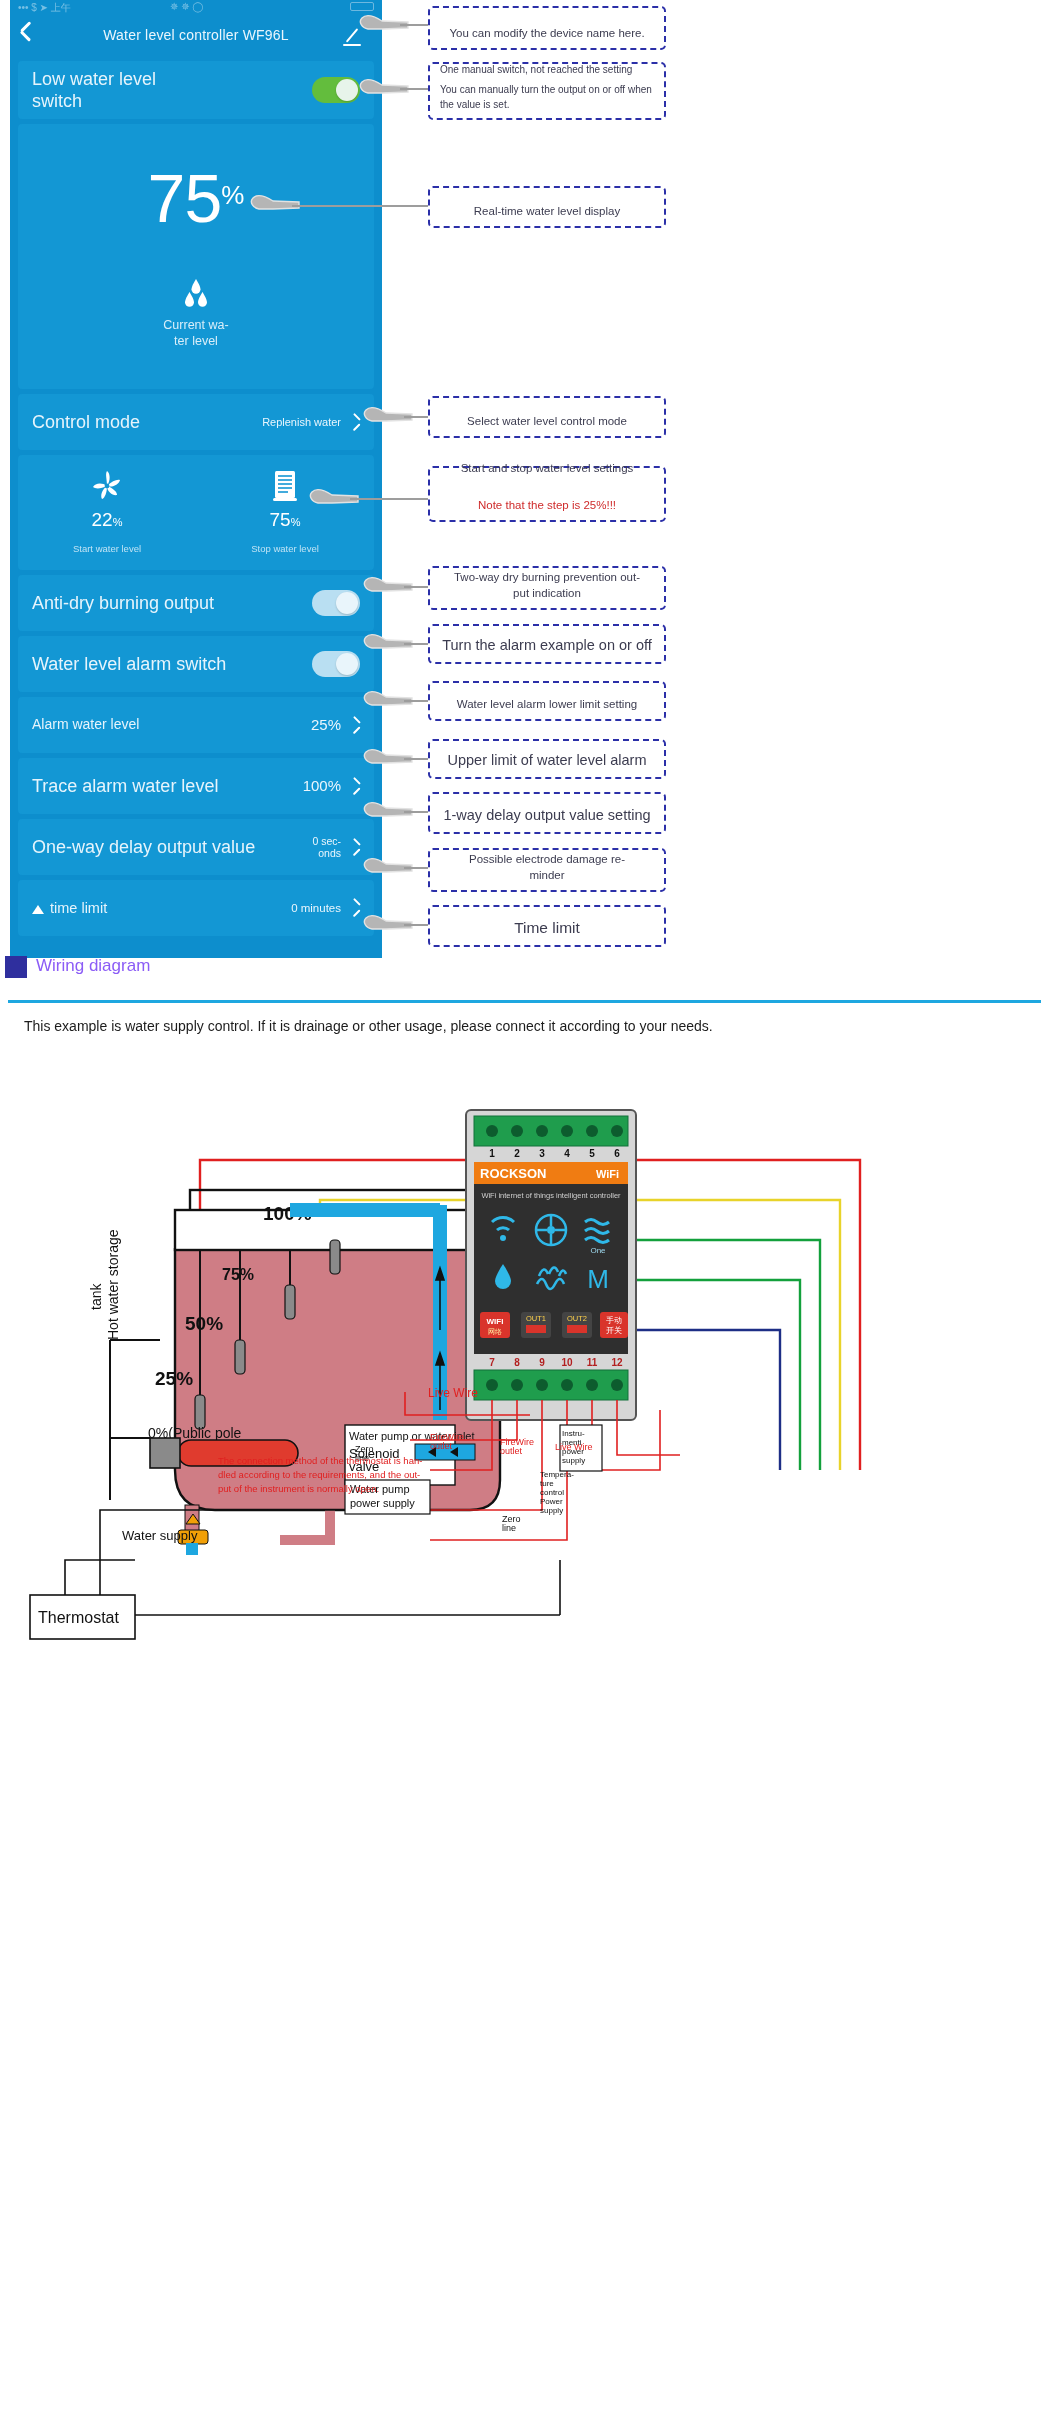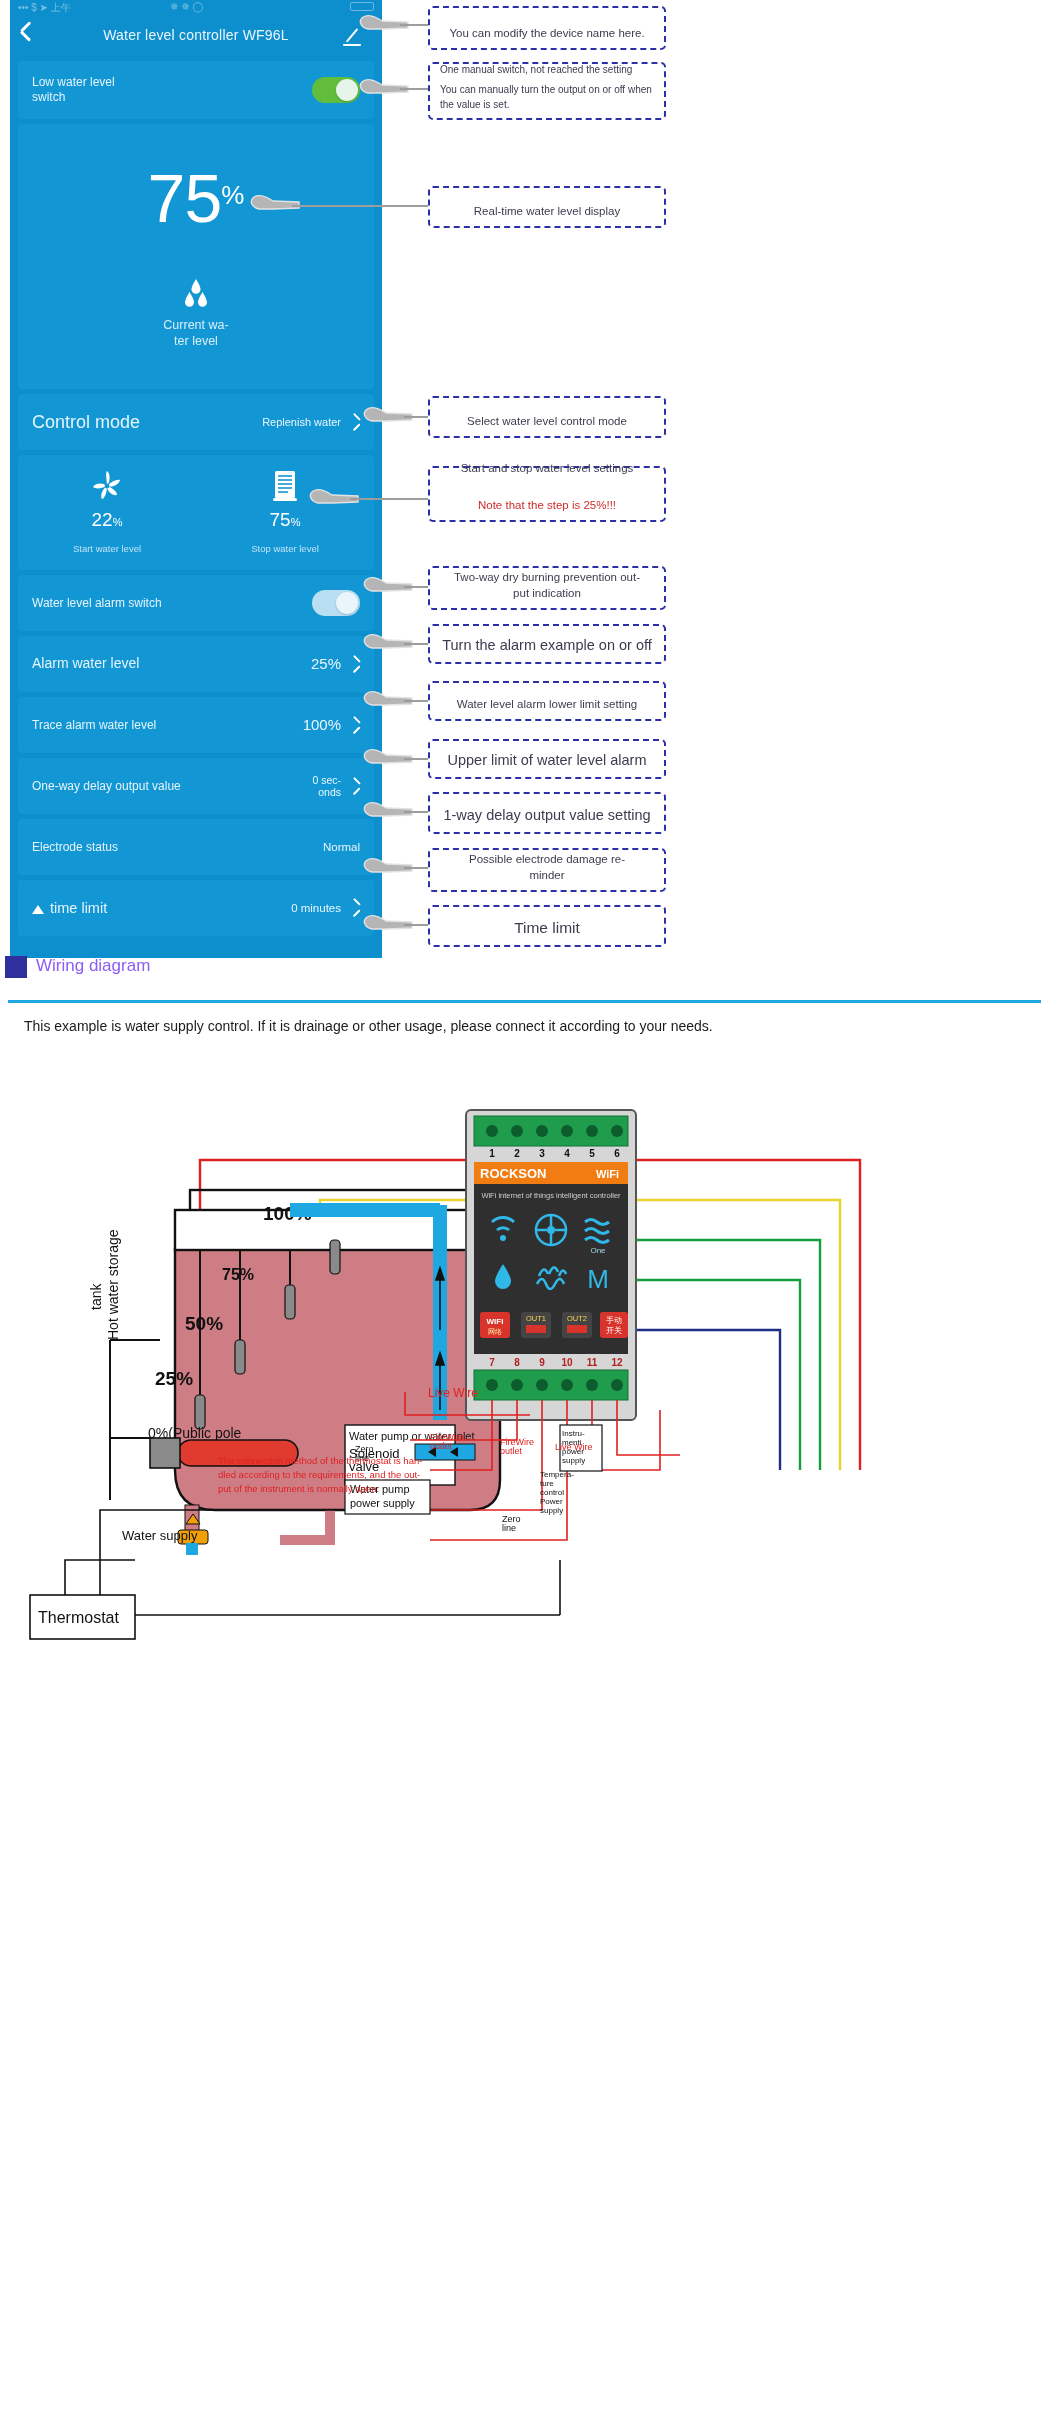--- a/index.html
+++ b/index.html
@@ -42,21 +42,21 @@
   .edit-ico { position:absolute; right:20px; top:14px; width:20px; height:18px;}
   .edit-ico .pen{ position:absolute; width:2.4px; height:17px; background:#fff;
      left:9px; top:-1px; transform:rotate(40deg); border-radius:1px;}
   .edit-ico .bar{ position:absolute; width:18px; height:2.2px; background:#fff;
      left:1px; bottom:0px; border-radius:1px;}
 
   .card {
     background:#1397d4; margin:5px 8px; border-radius:4px; position:relative;
   }
   .card.row { height:56px; display:flex; align-items:center; padding:0 14px; }
-  .card.row .lbl { color:#e6f4fc; font-size:12px; line-height:1.25; }
+  .card.row .lbl { color:#e6f4fc; font-size:18px; line-height:1.25; }
   .card.row .val { margin-left:auto; color:#eaf6fd; font-size:12.5px; text-align:right;
      display:flex; align-items:center; gap:8px;}
   .card.row .val .num { line-height:1.1; }
   .chev { width:11px; height:11px; position:relative; display:inline-block;}
   .chev:before, .chev:after{ content:""; position:absolute; background:#fff;
      width:9px; height:2.4px; border-radius:2px; left:0;}
   .chev:before{ top:2px; transform:rotate(45deg); transform-origin:right center; right:0; left:auto;}
   .chev:after { bottom:2px; transform:rotate(-45deg); transform-origin:right center; right:0; left:auto;}
 
   
@@ -199,20 +199,26 @@
             <line x1="8" y1="23" x2="18" y2="23"></line>
           </g>
           <rect x="3" y="29" width="24" height="3" rx="1.5" fill="#fff"></rect>
         </svg>
       </div>
       <div class="ssval"><span style="font-size:19px;">75</span><span>%</span></div>
       <div class="sslbl">Stop water level</div>
     </div>
   </div>
 
+  <div class="card row">
+    <span class="lbl">Anti-dry burning output</span>
+    <span class="toggle off">
+        <span class="knob"></span>
+      </span>
+  </div>
 
   <div class="card row">
     <span class="lbl">Water level alarm switch</span>
     <span class="toggle off">
         <span class="knob"></span>
       </span>
   </div>
 
   <div class="card row">
     <span class="lbl" style="font-size:14px;">Alarm water level</span>
@@ -232,24 +238,20 @@
 
   <div class="card row">
     <span class="lbl">One-way delay output value</span>
     <span class="val">
       <span class="num" style="font-size:10.5px; white-space:pre-line; line-height:1.15;">0 sec-
 onds</span>
       <span class="chev"></span>
     </span>
   </div>
 
-  <div class="card row">
-    <span class="lbl">Electrode status</span>
-    <span class="val" style="font-size:11.5px;">Normal</span>
-  </div>
 
   <div class="card row">
     <span class="lbl" style="font-size:14.5px;"><span class="tri"></span><span>time limit</span></span>
     <span class="val">
       <span class="num" style="font-size:11.5px;">0 minutes</span>
       <span class="chev"></span>
     </span>
   </div>
 </div>
 

